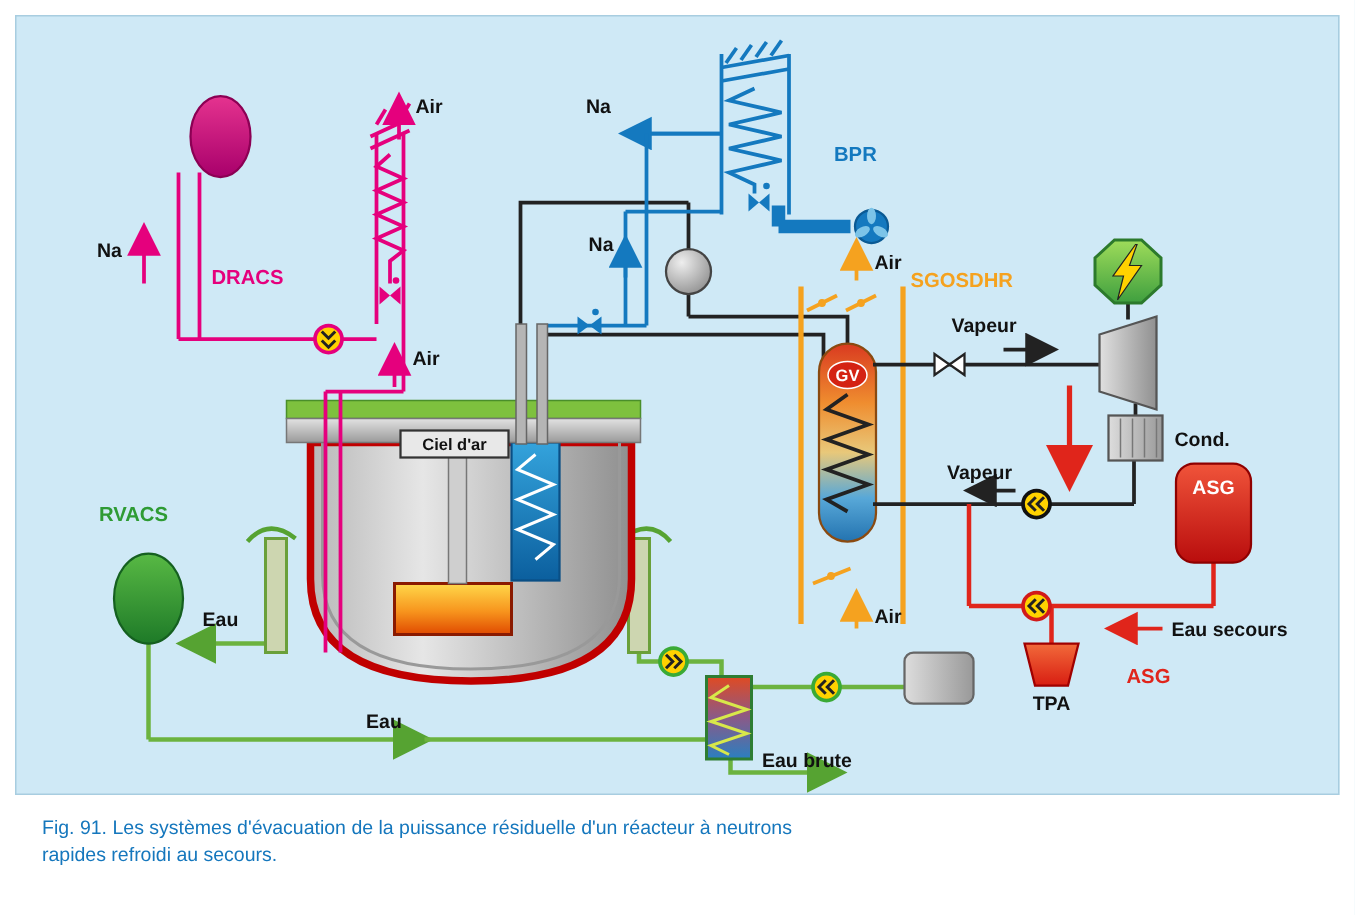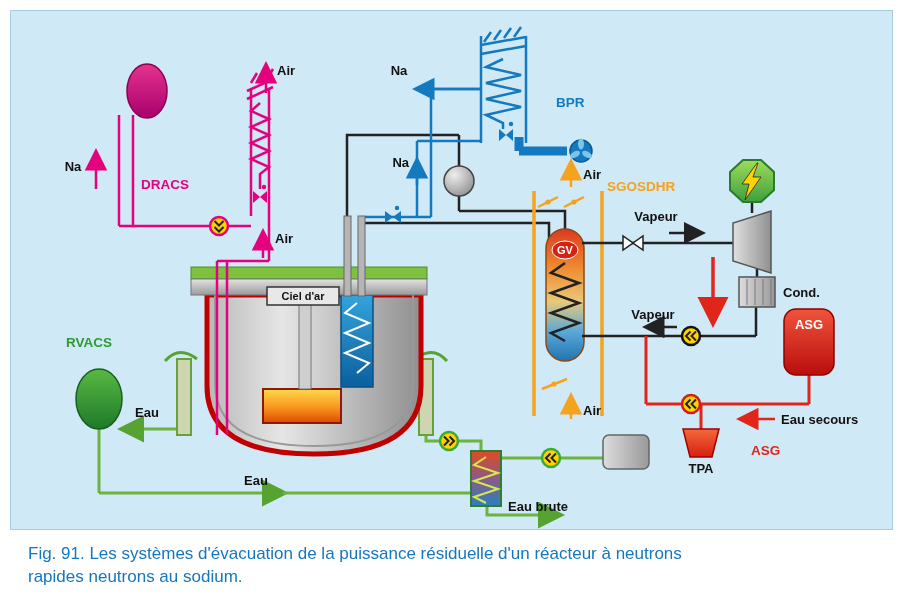--- a/index.html
+++ b/index.html
@@ -1,21 +1,21 @@
 <!DOCTYPE html>
 <html><head>
 <meta charset="utf-8">
 <style>
   html,body{margin:0;padding:0;background:#ffffff;}
   .page{position:relative;width:903px;height:610px;background:#ffffff;overflow:hidden;
         font-family:"Liberation Sans",sans-serif;}
   .panel{position:absolute;left:10px;top:10px;width:883px;height:520px;
          background:#cfe9f6;border:1px solid #a8cde0;box-sizing:border-box;}
   .caption{position:absolute;left:28px;top:543px;width:820px;
-           color:#1577bd;font-size:17px;line-height:1.35;}
+           color:#1577bd;font-size:13px;line-height:1.35;}
   svg text{font-family:"Liberation Sans",sans-serif;}
   .t{font-weight:bold;font-size:13px;fill:#111;}
   .sys{font-weight:bold;font-size:13.5px;}
   .tiny{font-weight:bold;font-size:11px;}
 </style>
 </head>
 <body>
 
 <div class="page">
   <div class="panel">
@@ -320,15 +320,15 @@
         </g>
         <text class="t" x="690" y="462" text-anchor="middle">TPA</text>
         <text class="sys" fill="#e0251b" x="740" y="444">ASG</text>
         <text class="t" x="770" y="413">Eau secours</text>
       </g>
     </svg>
   </div>
 
   <div class="caption">
     <div>Fig. 91. Les systèmes d'évacuation de la puissance résiduelle d'un réacteur à neutrons</div>
-    <div>rapides neutrons au sodium.</div>
+    <div>rapides refroidi au secours.</div>
   </div>
 </div>
 
 </body></html>

